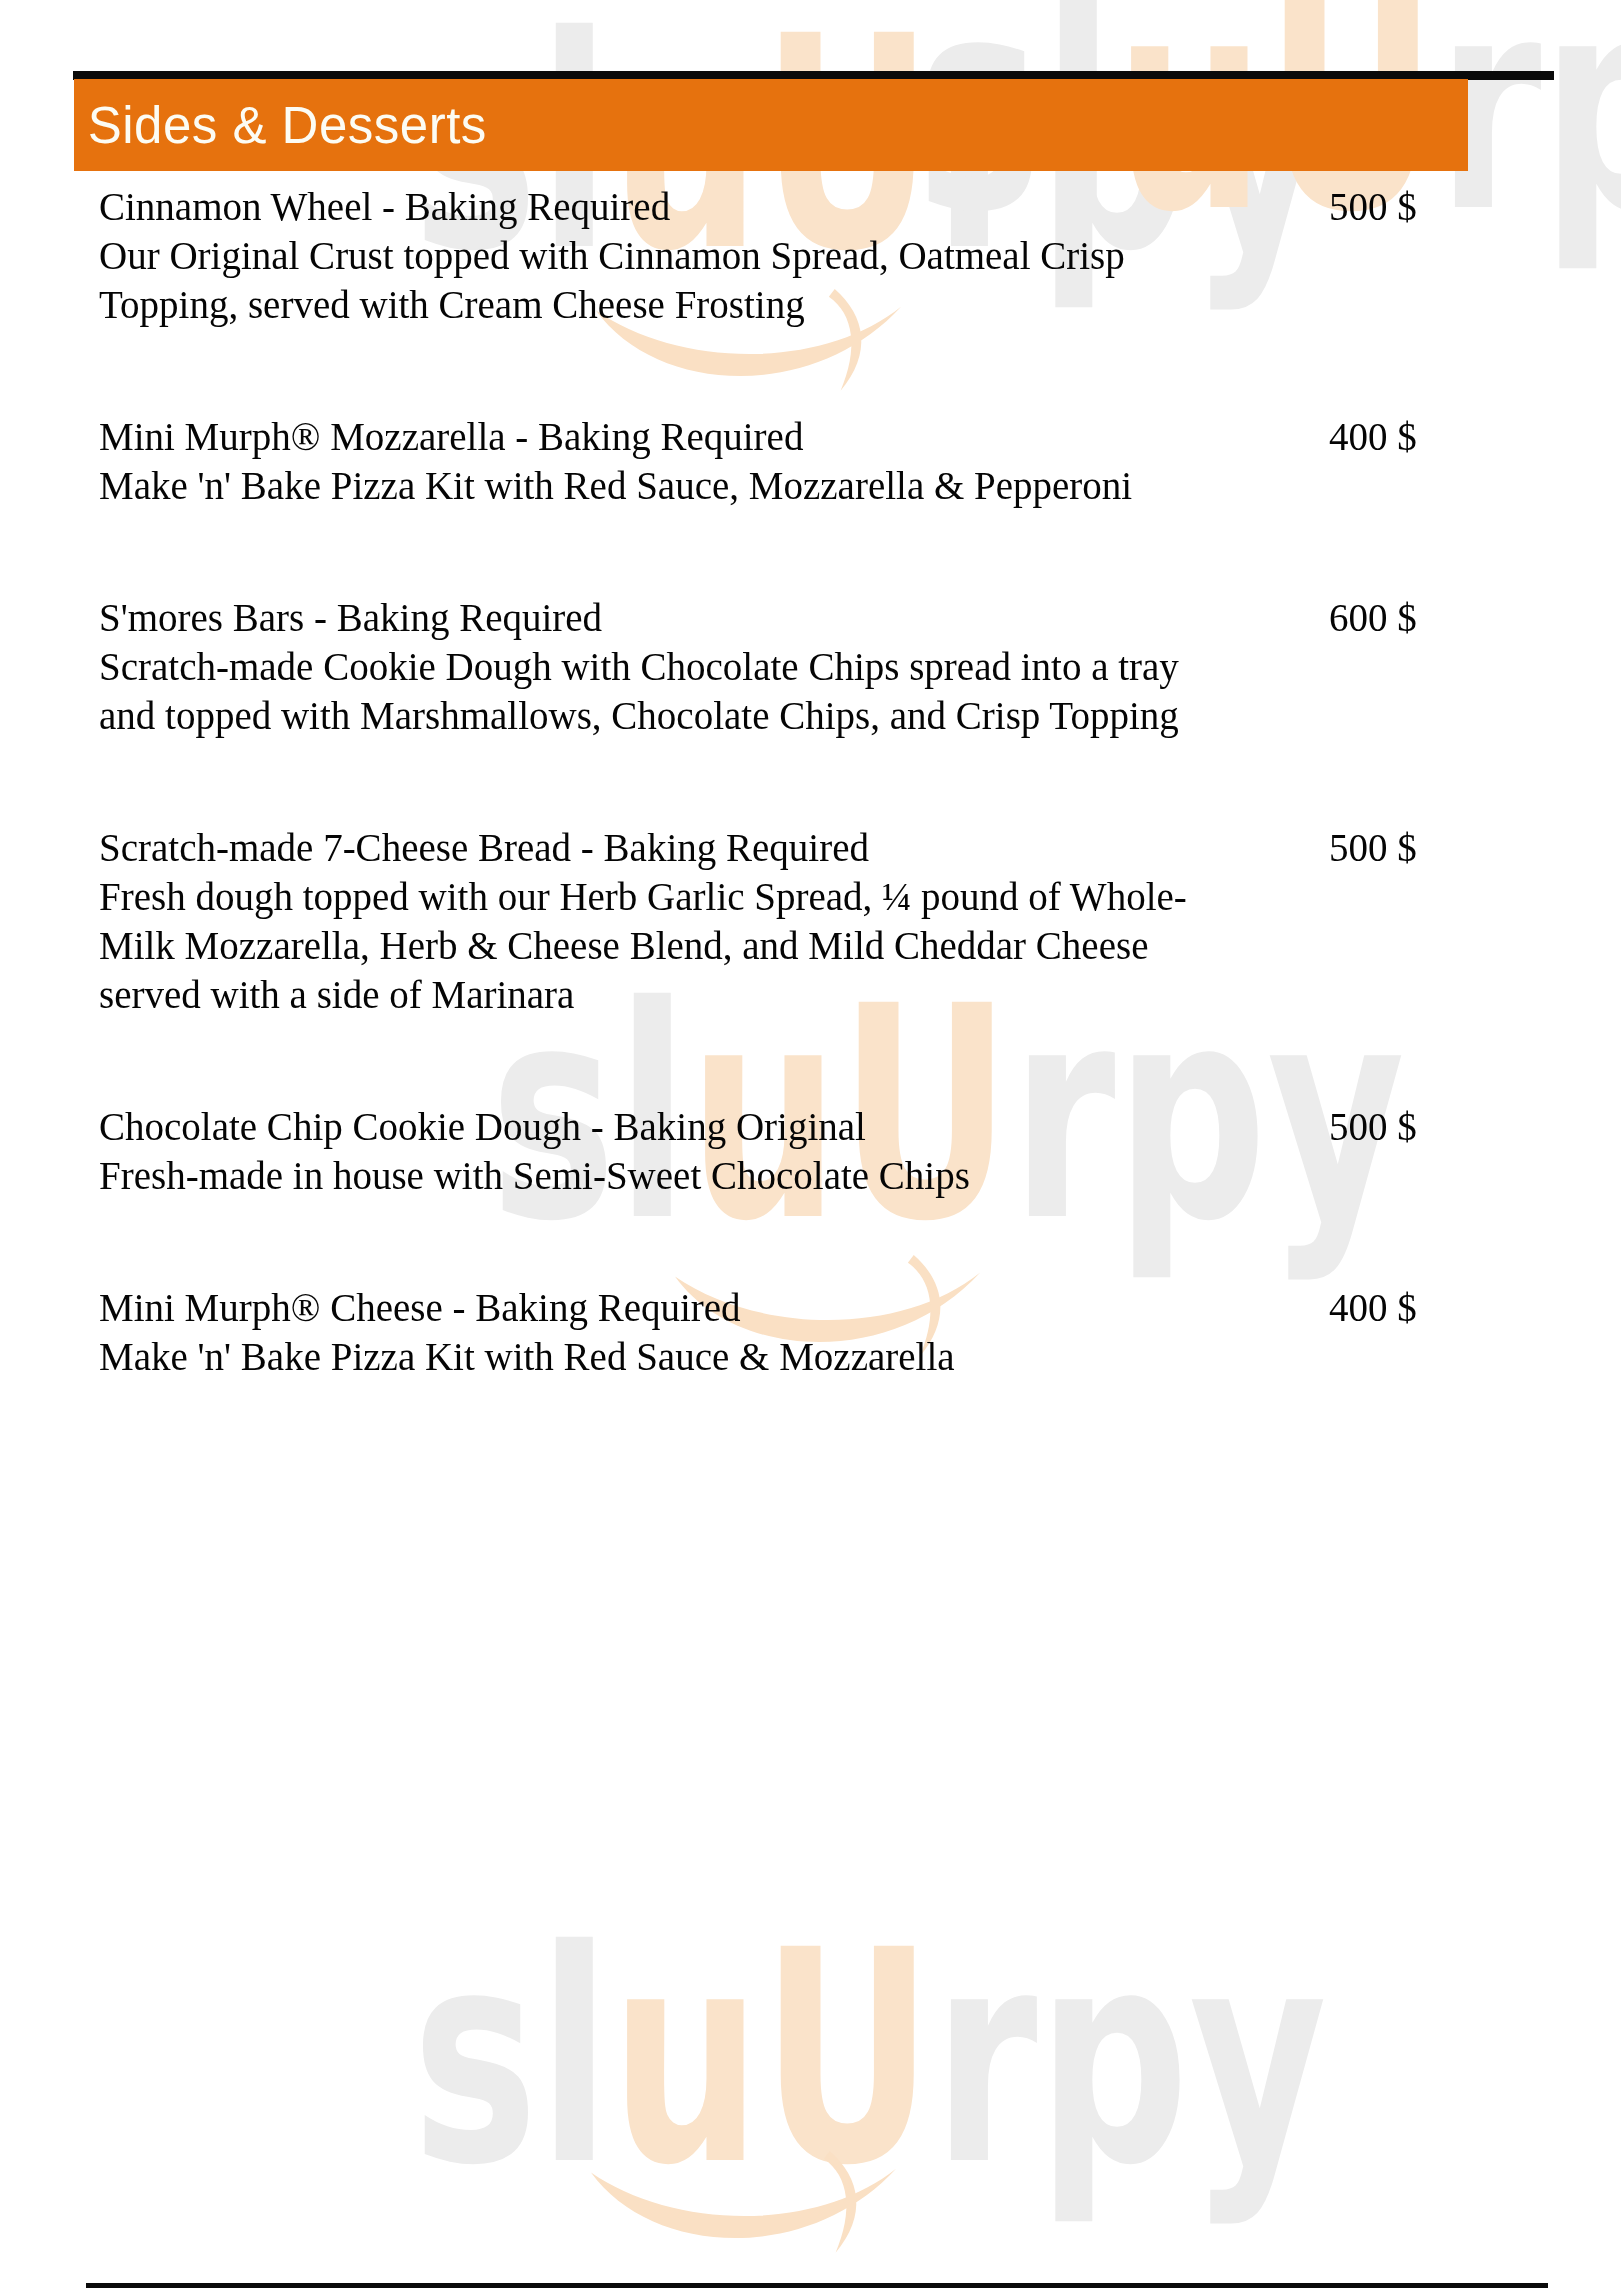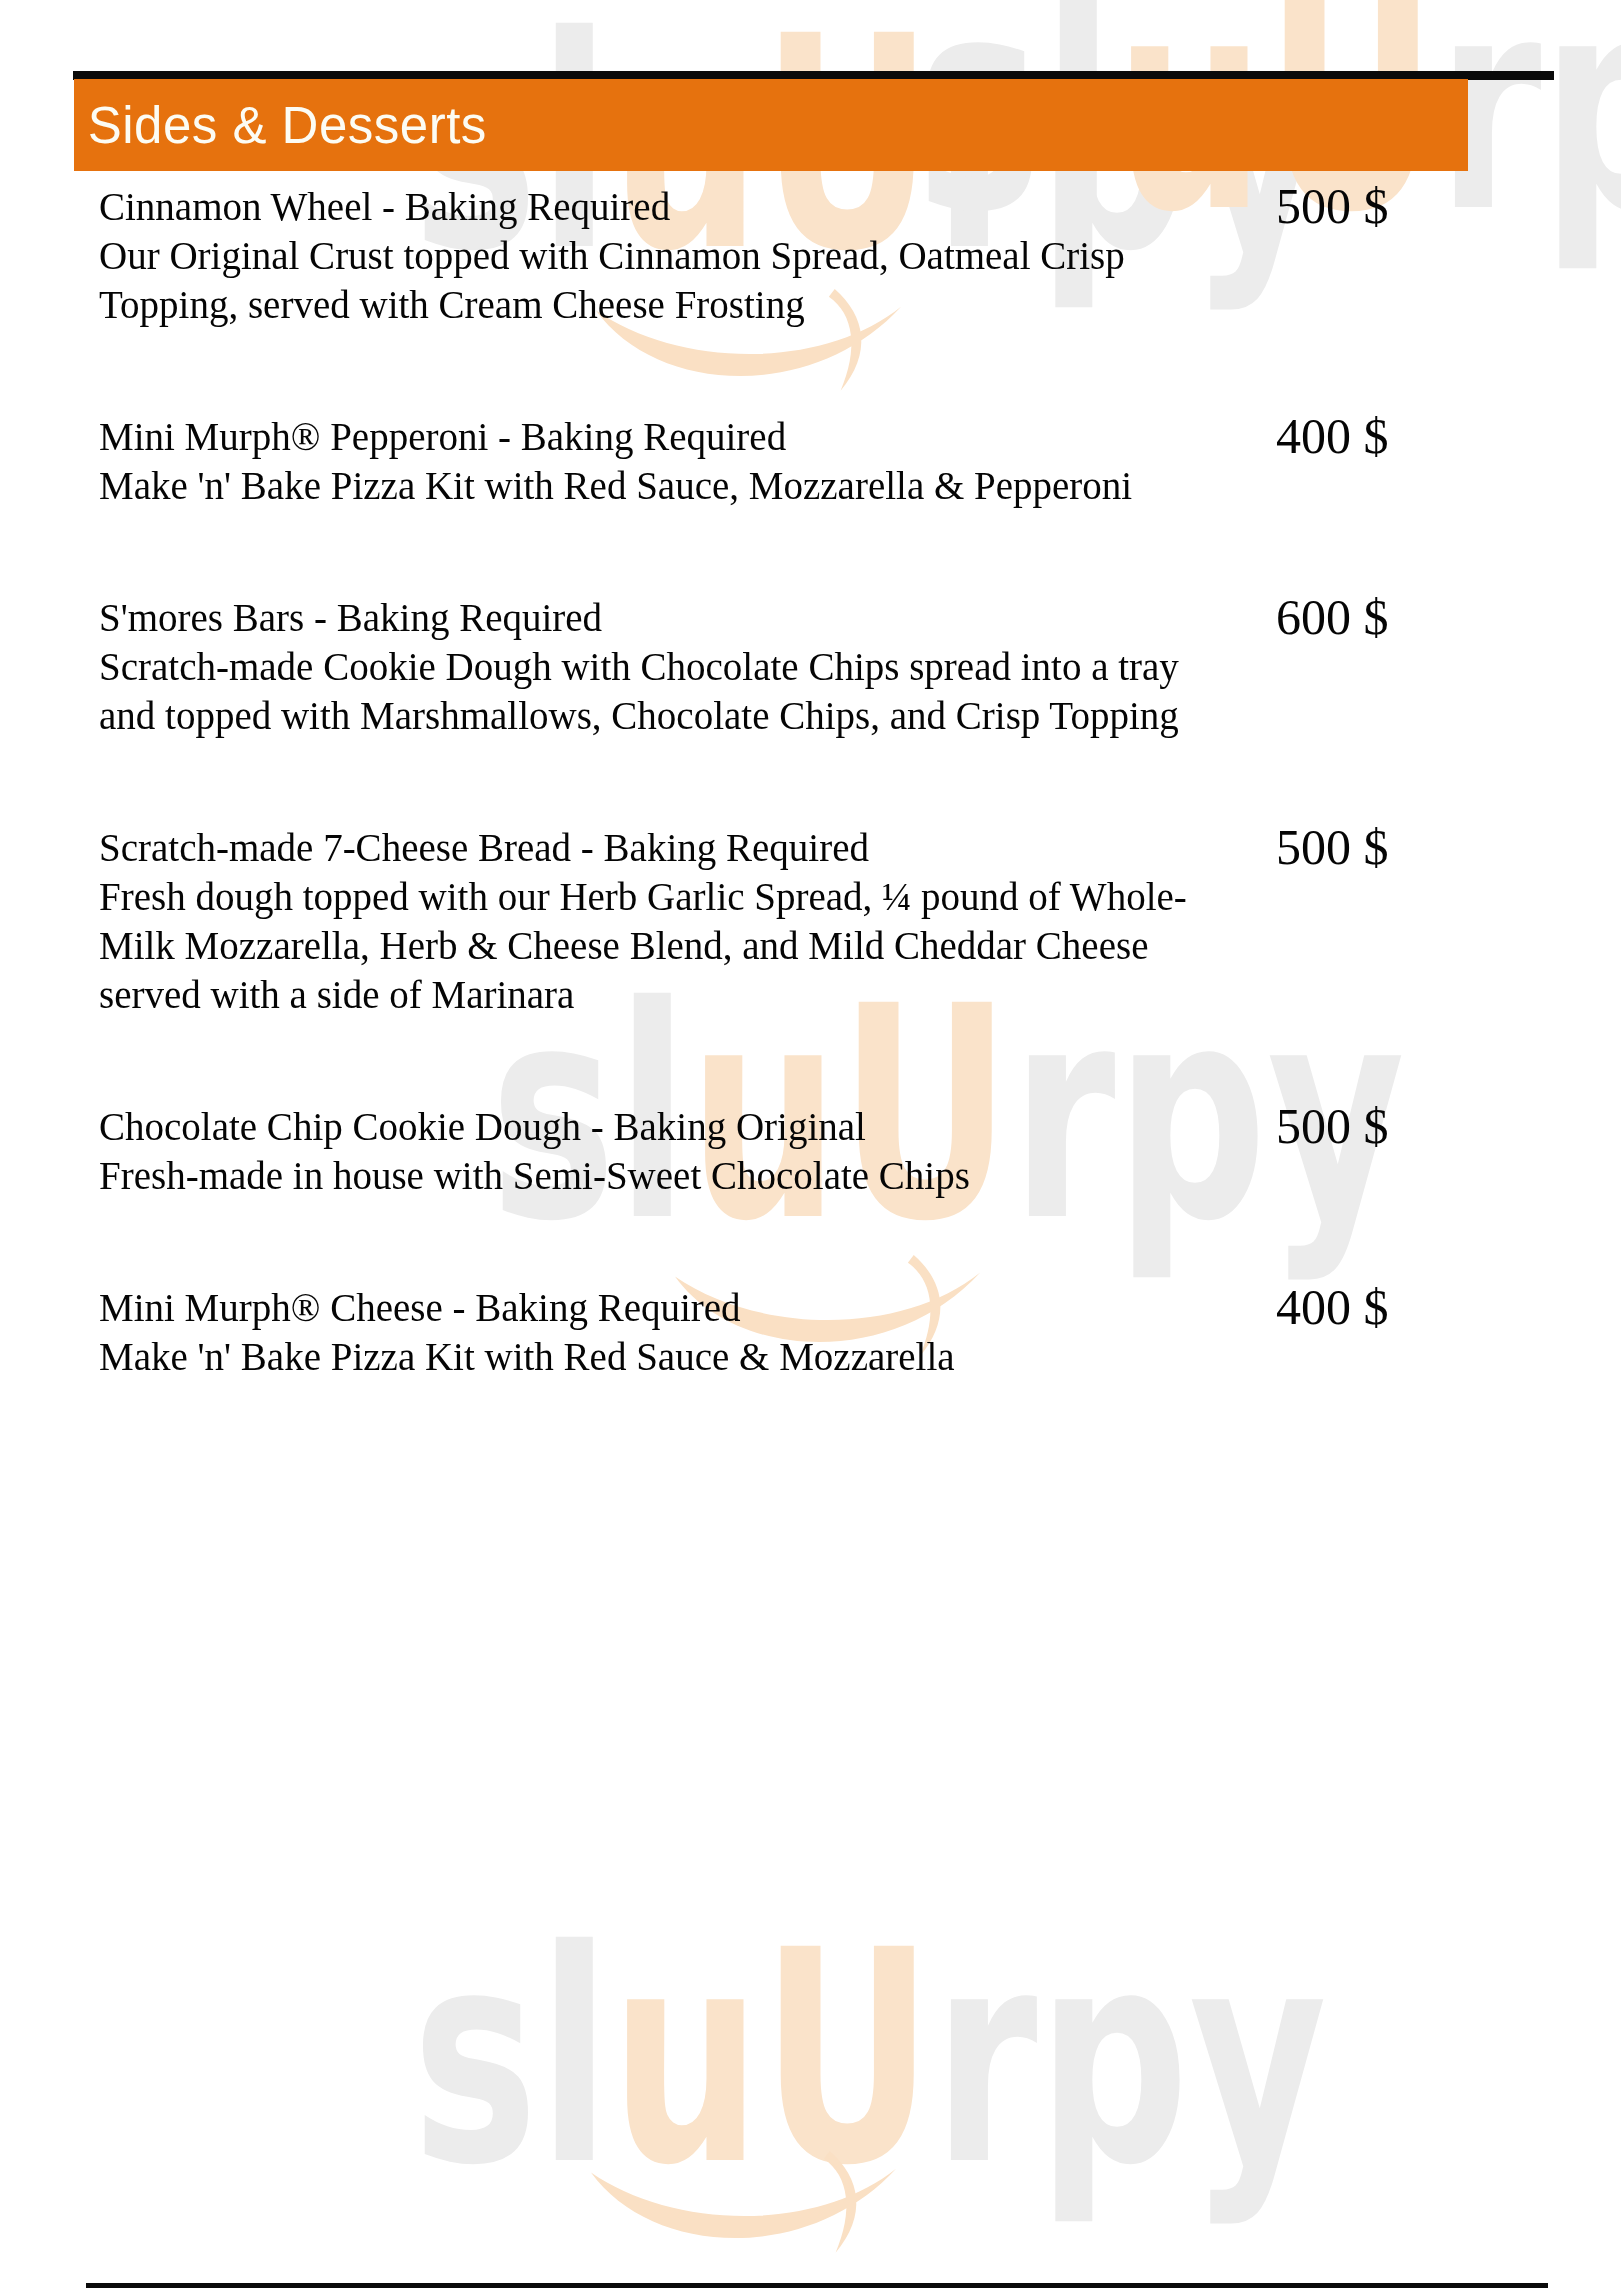--- a/index.html
+++ b/index.html
@@ -74,22 +74,22 @@
     white-space:pre;
   }
   .item-desc{
     margin:0;
     font-size:39px;font-weight:400;
     line-height:49px;
     color:#050505;
     white-space:pre;
   }
   .item-price{
-    position:absolute;left:1177px;top:0;
-    font-size:50px;line-height:49px;color:#050505;
+    position:absolute;left:1230px;top:0;
+    font-size:39px;line-height:49px;color:#050505;
     white-space:pre;
   }
 </style>
 </head>
 <body>
 
 <div class="wm-layer">
 
   <div class="wm" style="left:412px;top:-2.9px;">
     <div class="wm-text"><span class="g">s</span><span class="g">l</span><span class="o">u</span><span class="o">U</span><span class="g">r</span><span class="g">p</span><span class="g">y</span></div>
@@ -130,21 +130,21 @@
 <main class="menu">
 
   <section class="menu-item">
     <h2 class="item-name">Cinnamon Wheel - Baking Required</h2>
     <span class="item-price">500 $</span>
     <p class="item-desc">Our Original Crust topped with Cinnamon Spread, Oatmeal Crisp
 Topping, served with Cream Cheese Frosting</p>
   </section>
 
   <section class="menu-item">
-    <h2 class="item-name">Mini Murph® Pepperoni - Baking Required</h2>
+    <h2 class="item-name">Mini Murph® Mozzarella - Baking Required</h2>
     <span class="item-price">400 $</span>
     <p class="item-desc">Make 'n' Bake Pizza Kit with Red Sauce, Mozzarella &amp; Pepperoni</p>
   </section>
 
   <section class="menu-item">
     <h2 class="item-name">S'mores Bars - Baking Required</h2>
     <span class="item-price">600 $</span>
     <p class="item-desc">Scratch-made Cookie Dough with Chocolate Chips spread into a tray
 and topped with Marshmallows, Chocolate Chips, and Crisp Topping</p>
   </section>

